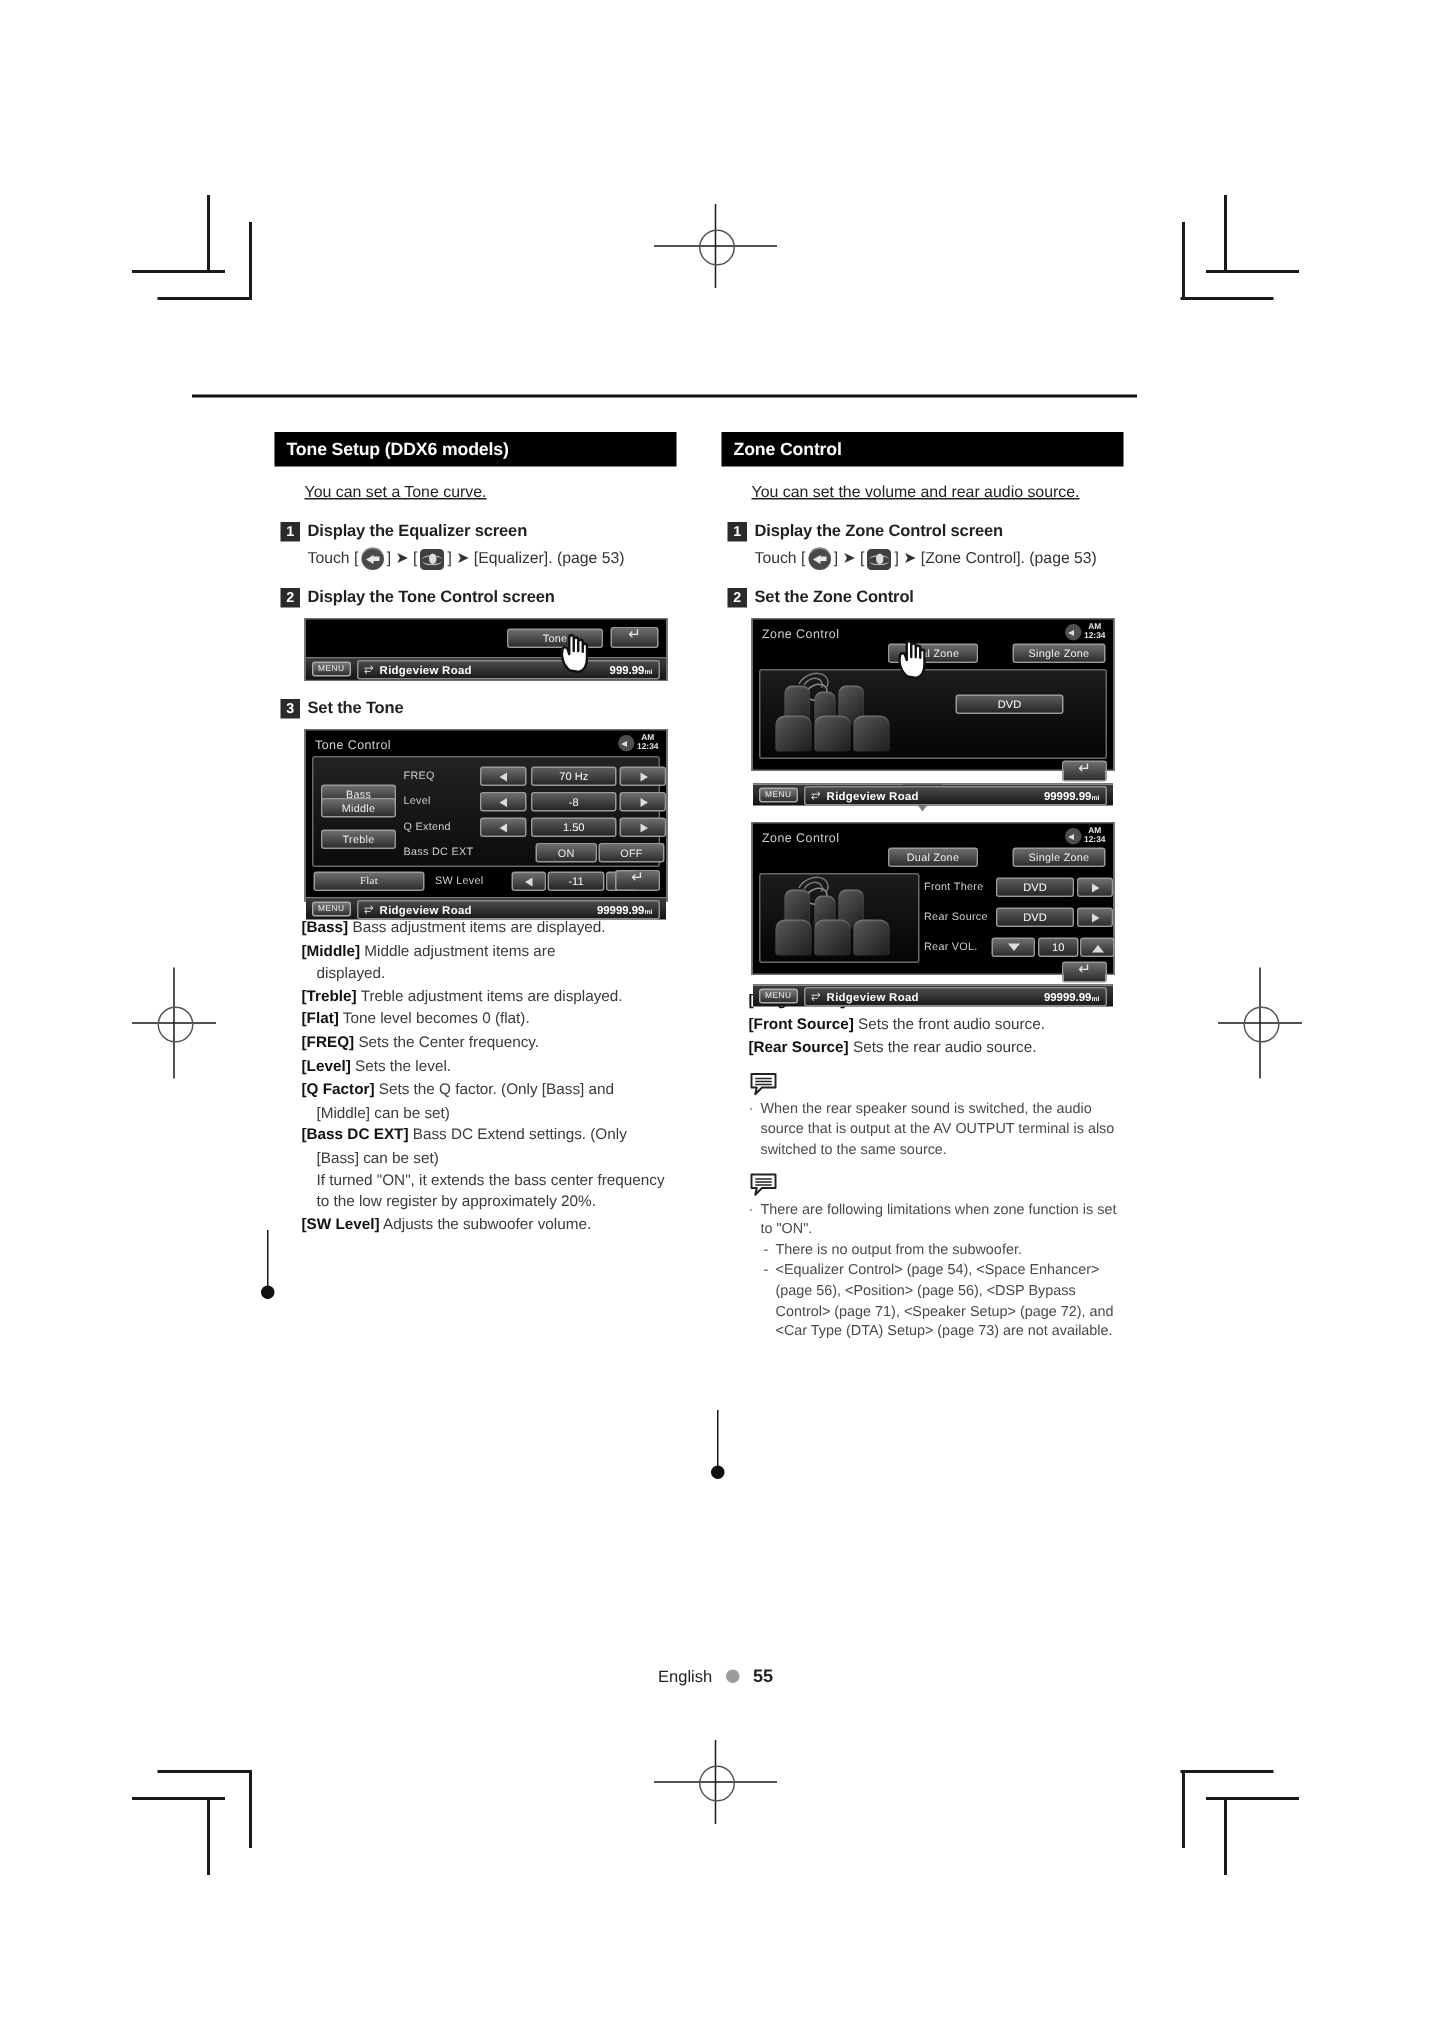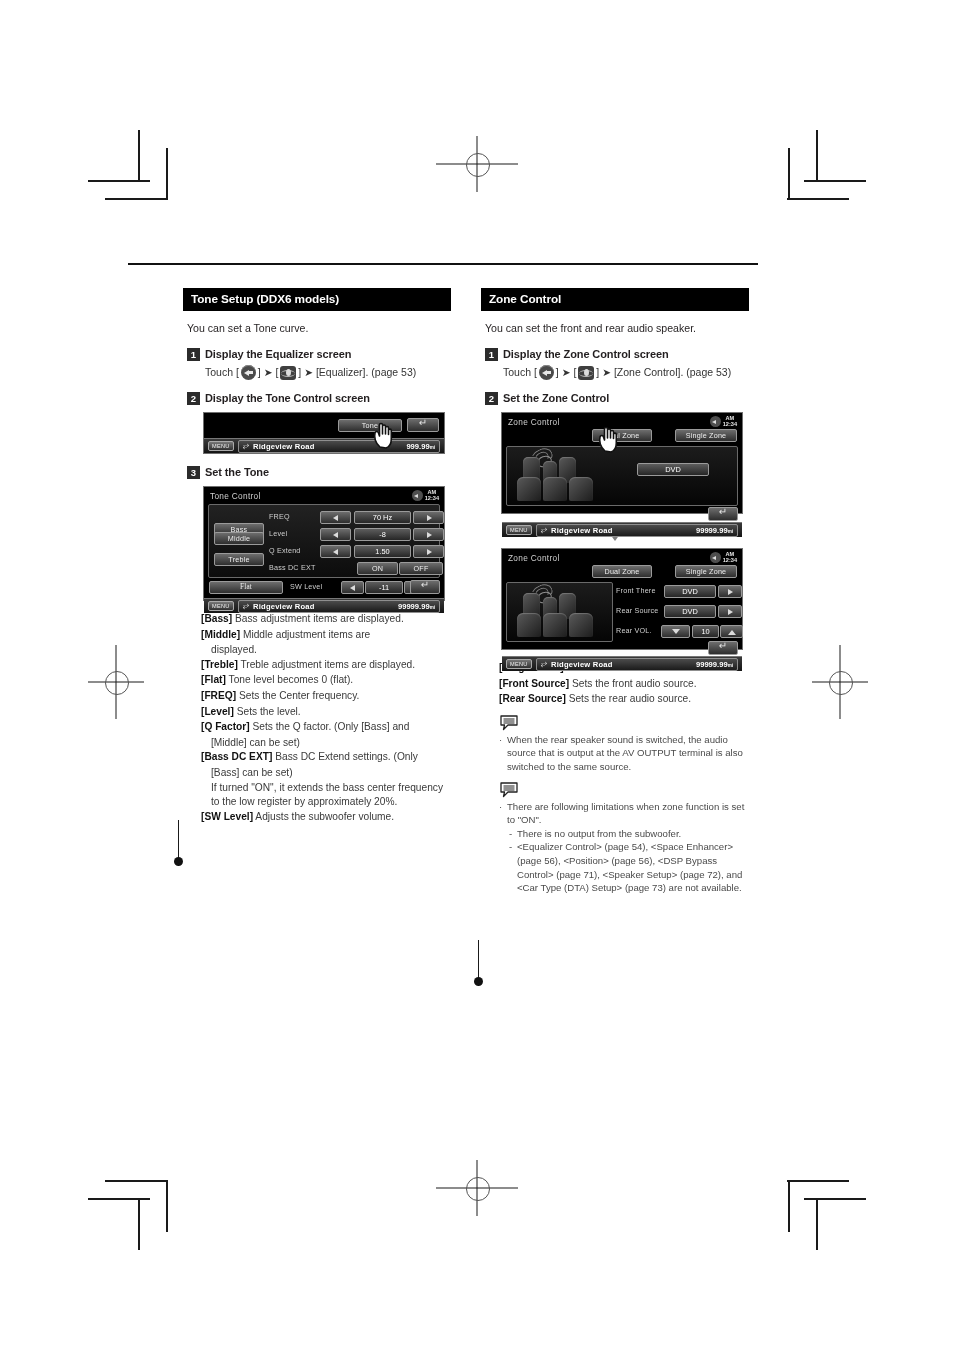--- a/index.html
+++ b/index.html
@@ -22,21 +22,21 @@
 
   
   .rule{position:absolute;left:128px;top:263px;width:630px;height:2px;background:#111;}
 
   .col{position:absolute;top:288px;width:268px;}
   .col-left{left:183px;}
   .col-right{left:481px;}
 
   .secbar{background:#000;color:#fff;font-weight:bold;font-size:11.8px;
           line-height:20px;padding:1px 0 2px 8px;letter-spacing:-0.1px;}
-  .intro{font-size:10.6px;line-height:15px;margin:10px 0 0 4px;color:#231f20;}
+  .intro{font-size:10.6px;line-height:15px;margin:10px 0 0 20px;color:#231f20;text-decoration:underline;}
 
   .step{display:flex;align-items:flex-start;margin:11px 0 0 4px;}
   .stepnum{flex:0 0 auto;width:13px;height:13px;background:#2b2b2b;color:#fff;font-size:9.5px;
            font-weight:bold;line-height:13px;text-align:center;margin-top:1px;}
   .steptxt{font-size:11px;font-weight:bold;line-height:14px;margin-left:5px;letter-spacing:-0.1px;}
 
   .touchline{font-size:10.5px;line-height:15px;margin:4px 0 0 22px;color:#333;display:flex;align-items:center;gap:2px;}
 
   .icn{display:inline-block;vertical-align:middle;}
   .icn-back{width:15px;height:15px;border-radius:50%;background:#4a4a4a;position:relative;
@@ -324,21 +324,21 @@
       <div class="def">
         <b>[SW Level]</b>
         <span>Adjusts the subwoofer volume.</span>
       </div>
     </div>
   </div>
 
   <div class="col col-right">
 
     <div class="secbar">Zone Control</div>
-    <div class="intro">You can set the front and rear audio speaker.</div>
+    <div class="intro">You can set the volume and rear audio source.</div>
 
     <div class="step">
       <div class="stepnum">1</div>
       <div class="steptxt">Display the Zone Control screen</div>
     </div>
     <div class="touchline">
       <span>Touch [</span>
       <span class="icn icn-back"></span>
       <span>] ➤ [</span>
       <span class="icn icn-au"></span>
@@ -508,14 +508,21 @@
         <div class="mk">-</div>
         <div class="tx">There is no output from the subwoofer.</div>
       </div>
       <div class="bul sub">
         <div class="mk">-</div>
         <div class="tx">&lt;Equalizer Control&gt; (page 54), &lt;Space Enhancer&gt; (page 56), &lt;Position&gt; (page 56), &lt;DSP Bypass Control&gt; (page 71), &lt;Speaker Setup&gt; (page 72), and &lt;Car Type (DTA) Setup&gt; (page 73) are not available.</div>
       </div>
     </div>
   </div>
 
+  <div class="footer">
+    <div class="inner">
+      <span>English</span>
+      <span class="bullet"></span>
+      <span class="pg">55</span>
+    </div>
+  </div>
 
 </div>
 
 </body></html>

